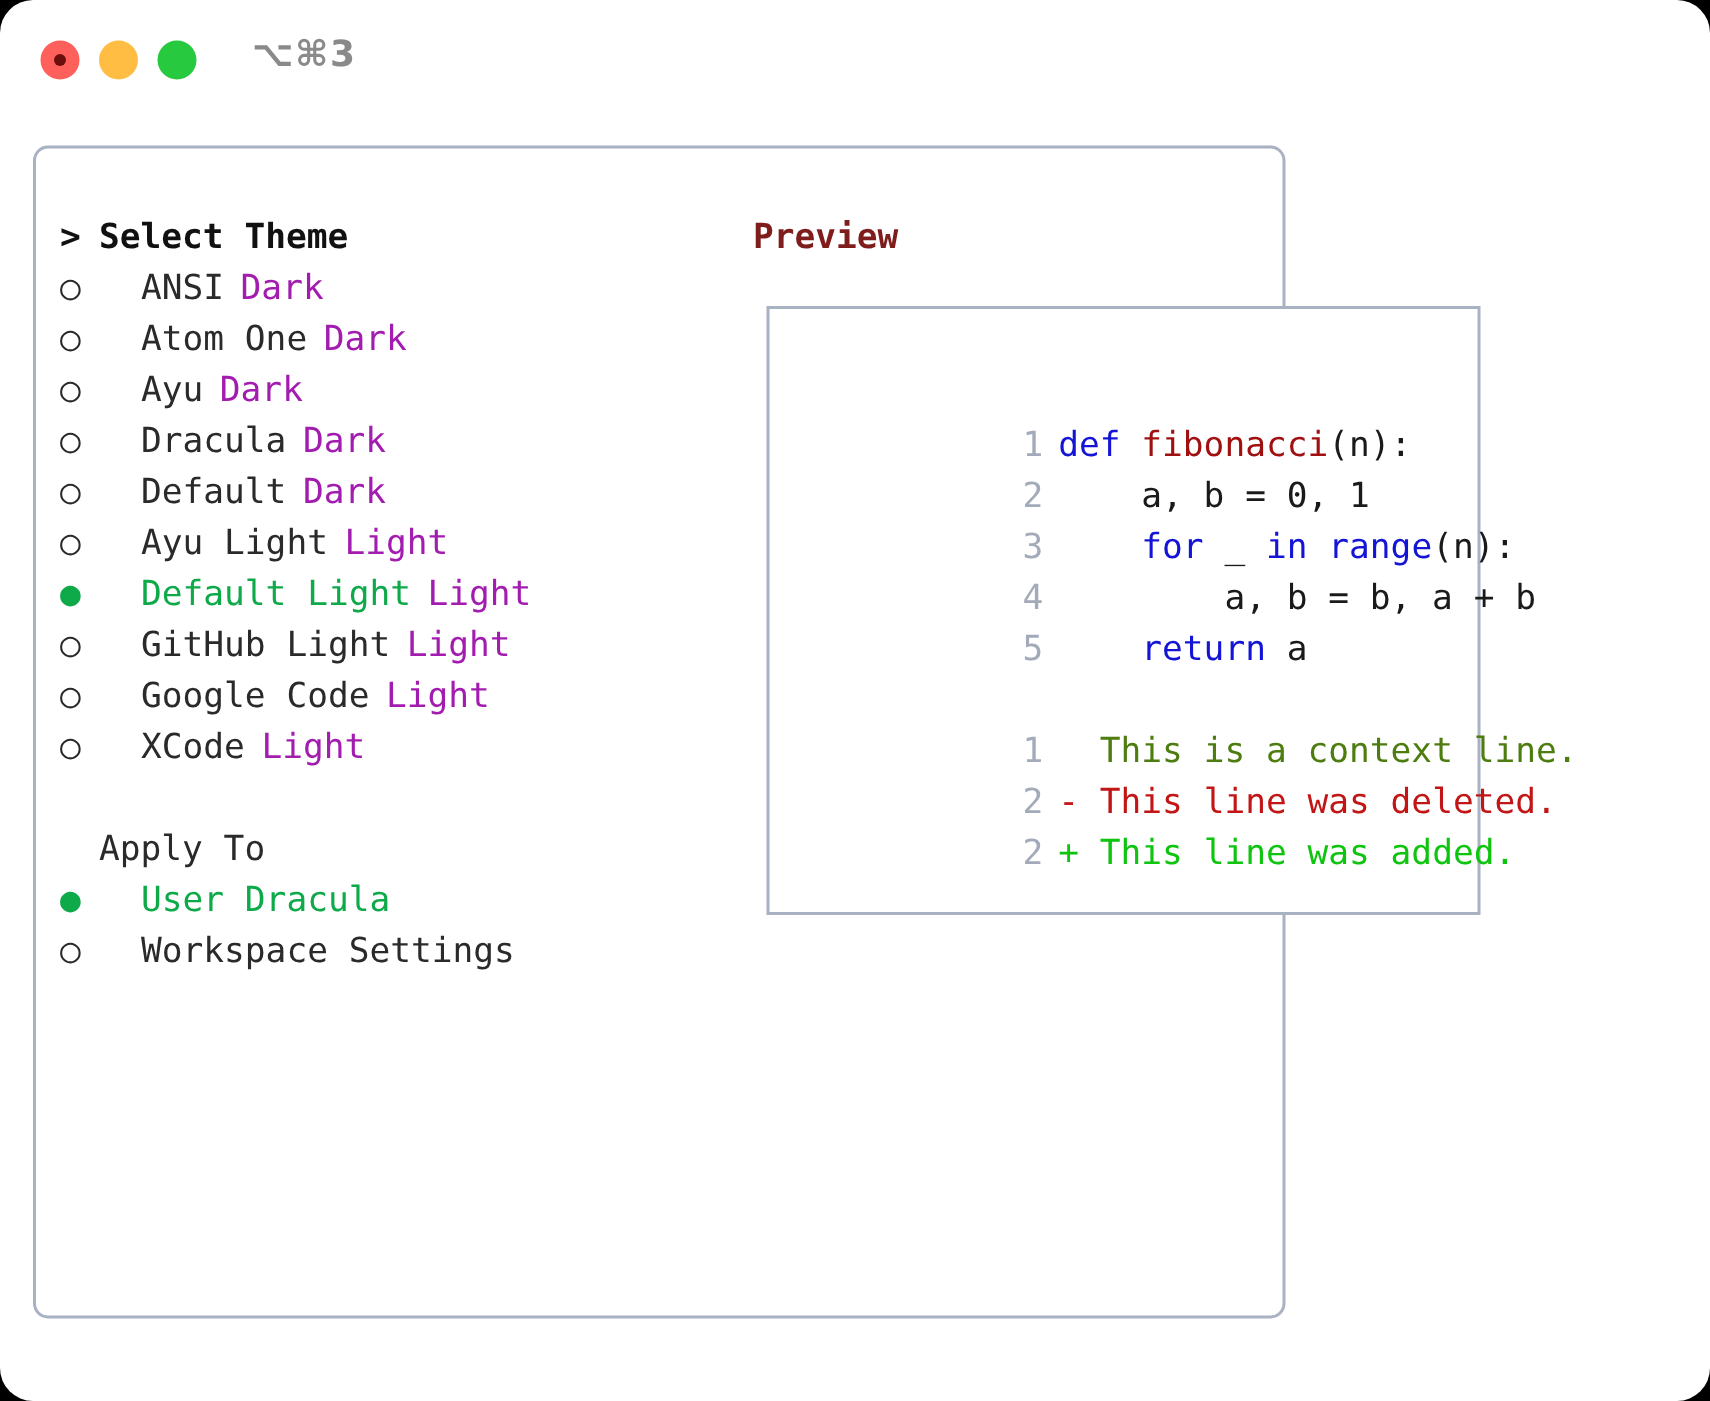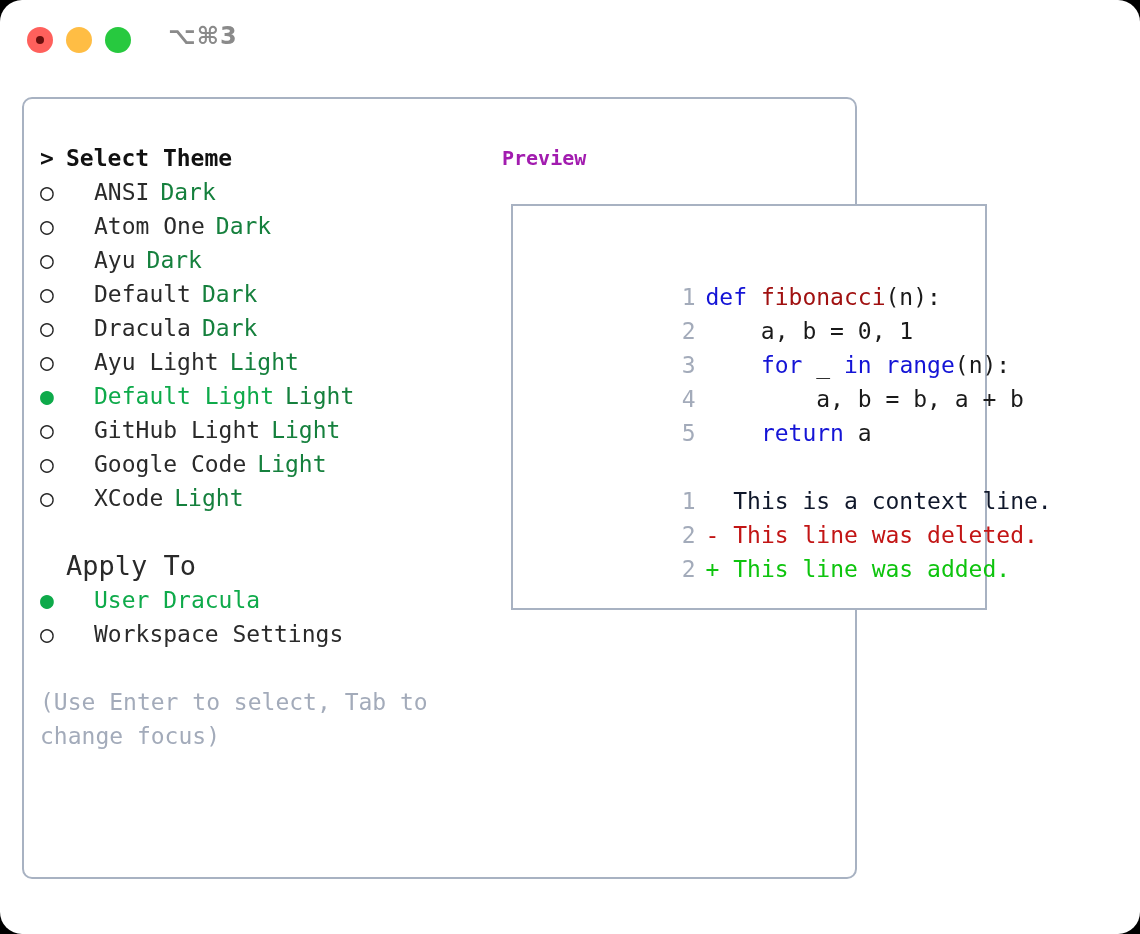--- a/index.html
+++ b/index.html
@@ -95,48 +95,48 @@
   }
   .bullet.sel { color: #0eaa4a; }
   #header-row {
     font-weight: bold;
     color: #111111;
   }
   #header-row .bullet { color: #111111; font-weight: bold; }
   .theme-name { color: #2a2a2a; margin-left: 28px; }
   .row.selected .theme-name { color: #0eaa4a; }
   .theme-kind {
-    color: #15803d;
+    color: #a21caf;
     margin-left: 11px;
   }
   .section-head {
     height: 34px;
     line-height: 34px;
-    font-size: 27px;
+    font-size: 23px;
     color: #2a2a2a;
     padding-left: 26px;
   }
   #spacer { height: 34px; }
   #hint {
     margin-top: 34px;
     font-size: 23px;
     line-height: 34px;
     color: #a3abba;
     width: 410px;
   }
 
   
   #preview-label {
     position: absolute;
     left: 478px;
     top: 42px;
-    font-size: 20px;
+    font-size: 23px;
     font-weight: bold;
     line-height: 34px;
-    color: #a21caf;
+    color: #7f1d1d;
   }
   #code-panel {
     position: absolute;
     left: 487px;
     top: 105px;
     width: 476px;
     height: 406px;
     border: 2px solid #a8b2c2;
     box-sizing: border-box;
     background: #ffffff;
@@ -153,21 +153,21 @@
   .ln {
     display: inline-block;
     width: 30px;
     text-align: right;
     color: #a3abba;
     margin-right: 10px;
   }
   .kw   { color: #1414d6; }
   .fn   { color: #a01010; }
   .plain{ color: #1a1a1a; }
-  .ctx  { color: #0f172a; }
+  .ctx  { color: #4d7c0f; }
   .del  { color: #c21515; }
   .add  { color: #0ec40e; }
   #diff-gap { height: 34px; }
 </style>
 </head>
 <body>
 
 <div id="app-window">
 
   <div id="titlebar">
@@ -191,25 +191,25 @@
 
       <div class="row">
         <span class="bullet">○</span><span class="theme-name">Atom One</span><span class="theme-kind">Dark</span>
       </div>
 
       <div class="row">
         <span class="bullet">○</span><span class="theme-name">Ayu</span><span class="theme-kind">Dark</span>
       </div>
 
       <div class="row">
+        <span class="bullet">○</span><span class="theme-name">Dracula</span><span class="theme-kind">Dark</span>
+      </div>
+
+      <div class="row">
         <span class="bullet">○</span><span class="theme-name">Default</span><span class="theme-kind">Dark</span>
-      </div>
-
-      <div class="row">
-        <span class="bullet">○</span><span class="theme-name">Dracula</span><span class="theme-kind">Dark</span>
       </div>
 
 
 
       <div class="row">
         <span class="bullet">○</span><span class="theme-name">Ayu Light</span><span class="theme-kind">Light</span>
       </div>
 
       <div class="row selected">
         <span class="bullet sel">●</span><span class="theme-name">Default Light</span><span class="theme-kind">Light</span>
@@ -232,21 +232,20 @@
       <div class="section-head">Apply To</div>
 
       <div class="row selected">
         <span class="bullet sel">●</span><span class="theme-name">User Dracula</span>
       </div>
 
       <div class="row">
         <span class="bullet">○</span><span class="theme-name">Workspace Settings</span>
       </div>
 
-      <div id="hint">(Use Enter to select, Tab to change focus)</div>
     </div>
 
     <div id="preview-label">Preview</div>
 
     <div id="code-panel">
       <div id="code-body">
 
         <div class="code-line">
           <span class="ln">1</span><span class="kw">def </span><span class="fn">fibonacci</span><span class="plain">(n):</span>
         </div>

